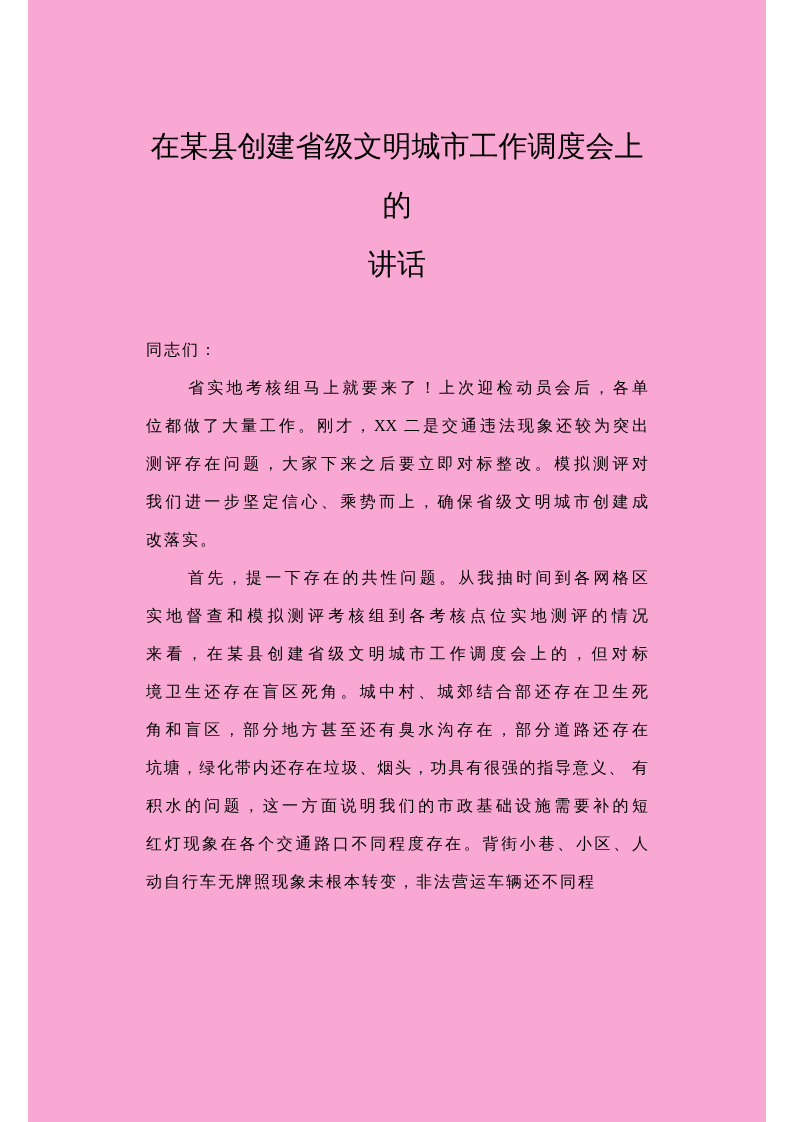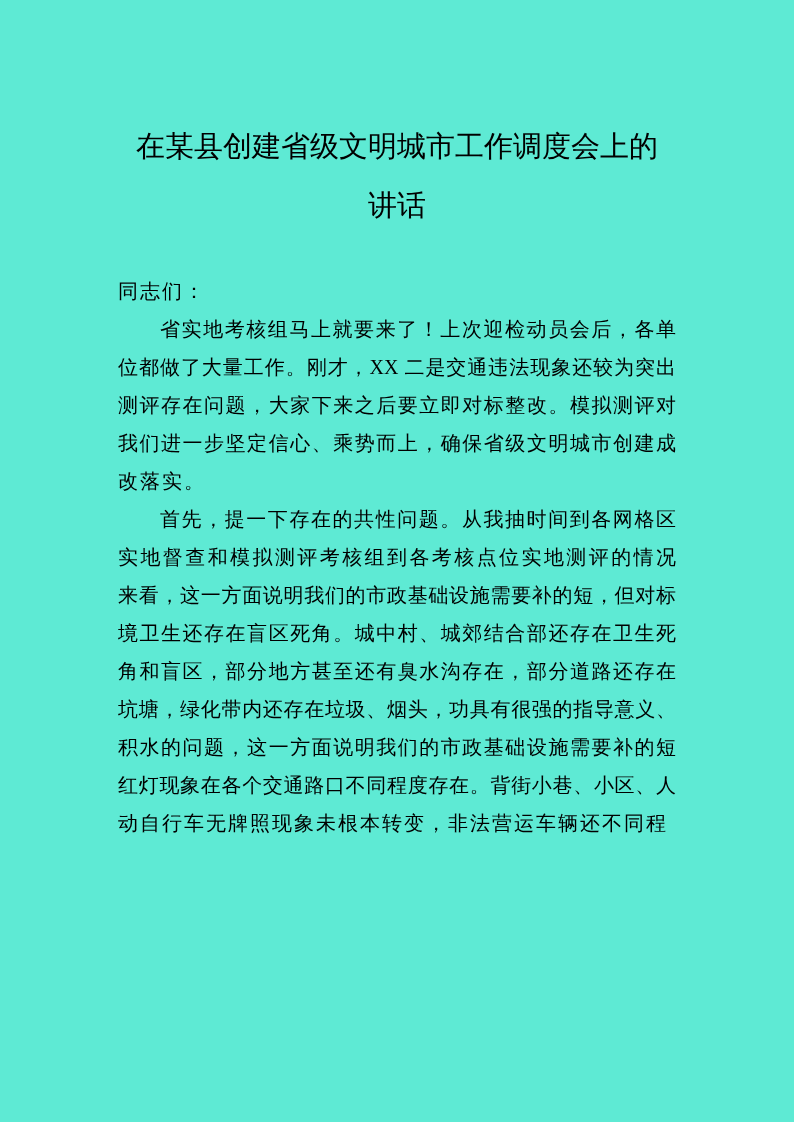--- a/index.html
+++ b/index.html
@@ -3,41 +3,41 @@
 <meta charset="utf-8">
 <title>Document</title>
 <style>
   html, body {
     margin: 0;
     padding: 0;
     background: #ffffff;
   }
   .page {
     position: relative;
-    width: 794px;
+    width: 738px;
     height: 1122px;
     margin: 0 auto;
-    background: #5eead4;
+    background: #f9a8d4;
     color: #000000;
     box-sizing: border-box;
     padding: 0 118px;
     overflow: hidden;
     font-family: "Liberation Serif", "DejaVu Serif", serif;
   }
   .doc-title {
     margin: 117px 0 0 0;
     font-size: 29px;
     font-weight: normal;
     line-height: 59px;
     text-align: center;
     letter-spacing: 0px;
   }
   .doc-body {
     margin-top: 37px;
-    font-size: 20px;
+    font-size: 16px;
     line-height: 38px;
   }
   .line {
     text-align: justify;
     text-align-last: justify;
     height: 38px;
     overflow: hidden;
   }
   .line.indent {
     padding-left: 42px;
@@ -60,21 +60,21 @@
 
   <div class="doc-body">
     <div class="line nojust">同志们：</div>
     <div class="line indent">省实地考核组马上就要来了！上次迎检动员会后，各单</div>
     <div class="line">位都做了大量工作。刚才，XX 二是交通违法现象还较为突出</div>
     <div class="line">测评存在问题，大家下来之后要立即对标整改。模拟测评对</div>
     <div class="line">我们进一步坚定信心、乘势而上，确保省级文明城市创建成</div>
     <div class="line nojust">改落实。</div>
     <div class="line indent">首先，提一下存在的共性问题。从我抽时间到各网格区</div>
     <div class="line">实地督查和模拟测评考核组到各考核点位实地测评的情况</div>
-    <div class="line">来看，这一方面说明我们的市政基础设施需要补的短，但对标</div>
+    <div class="line">来看，在某县创建省级文明城市工作调度会上的，但对标</div>
     <div class="line">境卫生还存在盲区死角。城中村、城郊结合部还存在卫生死</div>
     <div class="line">角和盲区，部分地方甚至还有臭水沟存在，部分道路还存在</div>
     <div class="line">坑塘，绿化带内还存在垃圾、烟头，功具有很强的指导意义、 有</div>
     <div class="line">积水的问题，这一方面说明我们的市政基础设施需要补的短</div>
     <div class="line">红灯现象在各个交通路口不同程度存在。背街小巷、小区、人</div>
     <div class="line nojust">动自行车无牌照现象未根本转变，非法营运车辆还不同程</div>
   </div>
 
 </div>
 

